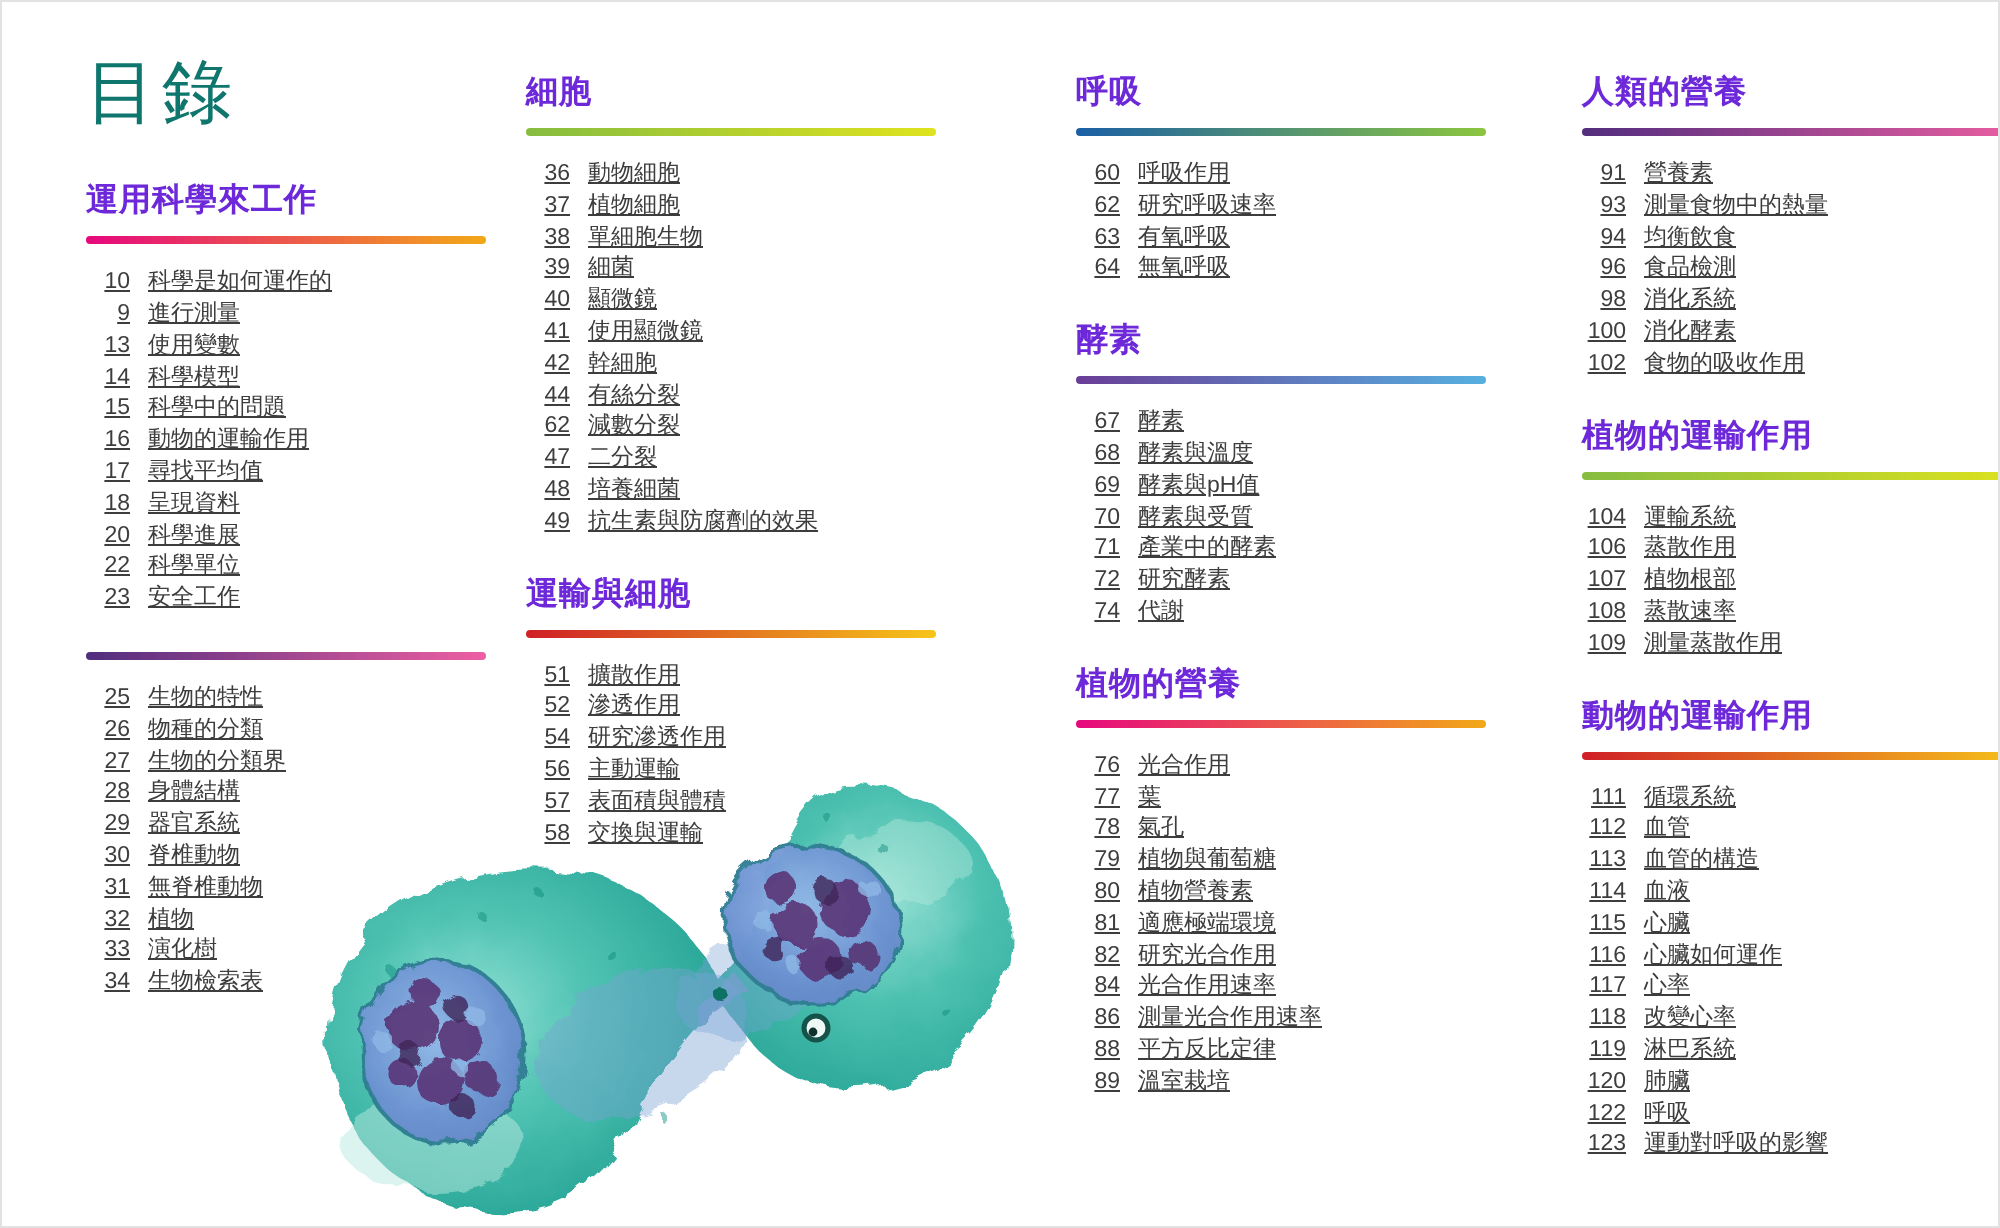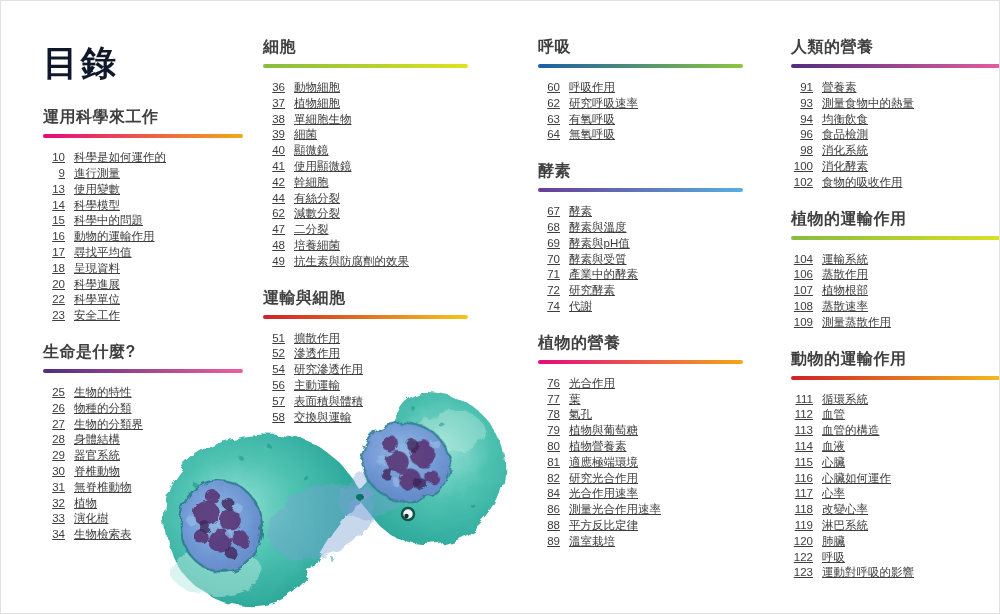--- a/index.html
+++ b/index.html
@@ -15,26 +15,26 @@
     color:#3d3d3d;
   }
   .col{position:absolute;top:36px;}
   .col-1{left:42px;width:200px;top:26px;}
   .col-2{left:262px;width:205px;}
   .col-3{left:537px;width:205px;}
   .col-4{left:790px;width:224px;}
 
   .toc-title{
     font-family:"DejaVu Serif", serif;
-    font-size:35px;font-weight:700;color:#0f172a;
-    letter-spacing:3px;margin:16px 0 24px 0;line-height:1.15;
+    font-size:35px;font-weight:400;color:#0f766e;
+    letter-spacing:3px;margin:0 0 24px 0;line-height:1.15;
   }
   .section{margin:0 0 18px 0;}
   .section h2{
-    font-size:16px;font-weight:700;color:#404040;
+    font-size:16px;font-weight:700;color:#6d28d9;
     margin:0;line-height:20px;letter-spacing:0.5px;
   }
   .bar{height:4px;border-radius:2px;margin:7px 0 12px 0;}
   .rows{display:block;text-decoration:underline;}
   .row{display:flex;align-items:baseline;font-size:11.5px;line-height:15.8px;}
   .num{flex:0 0 22px;text-align:right;margin-right:9px;color:#3d3d3d;}
   .lbl{color:#3d3d3d;}
 
   .cell-photo{position:absolute;left:120px;top:385px;width:445px;height:229px;}
 </style>
@@ -101,21 +101,20 @@
         </div>
 
         <div class="row">
           <span class="num">23</span>
           <span class="lbl">安全工作</span>
         </div>
       </div>
     </section>
 
     <section class="section">
-      <h2>生命是什麼?</h2>
       <div class="bar" style="background: linear-gradient(90deg, rgb(82, 45, 126), rgb(238, 95, 162));"></div>
       <div class="rows">
         <div class="row">
           <span class="num">25</span>
           <span class="lbl">生物的特性</span>
         </div>
 
         <div class="row">
           <span class="num">26</span>
           <span class="lbl">物種的分類</span>

